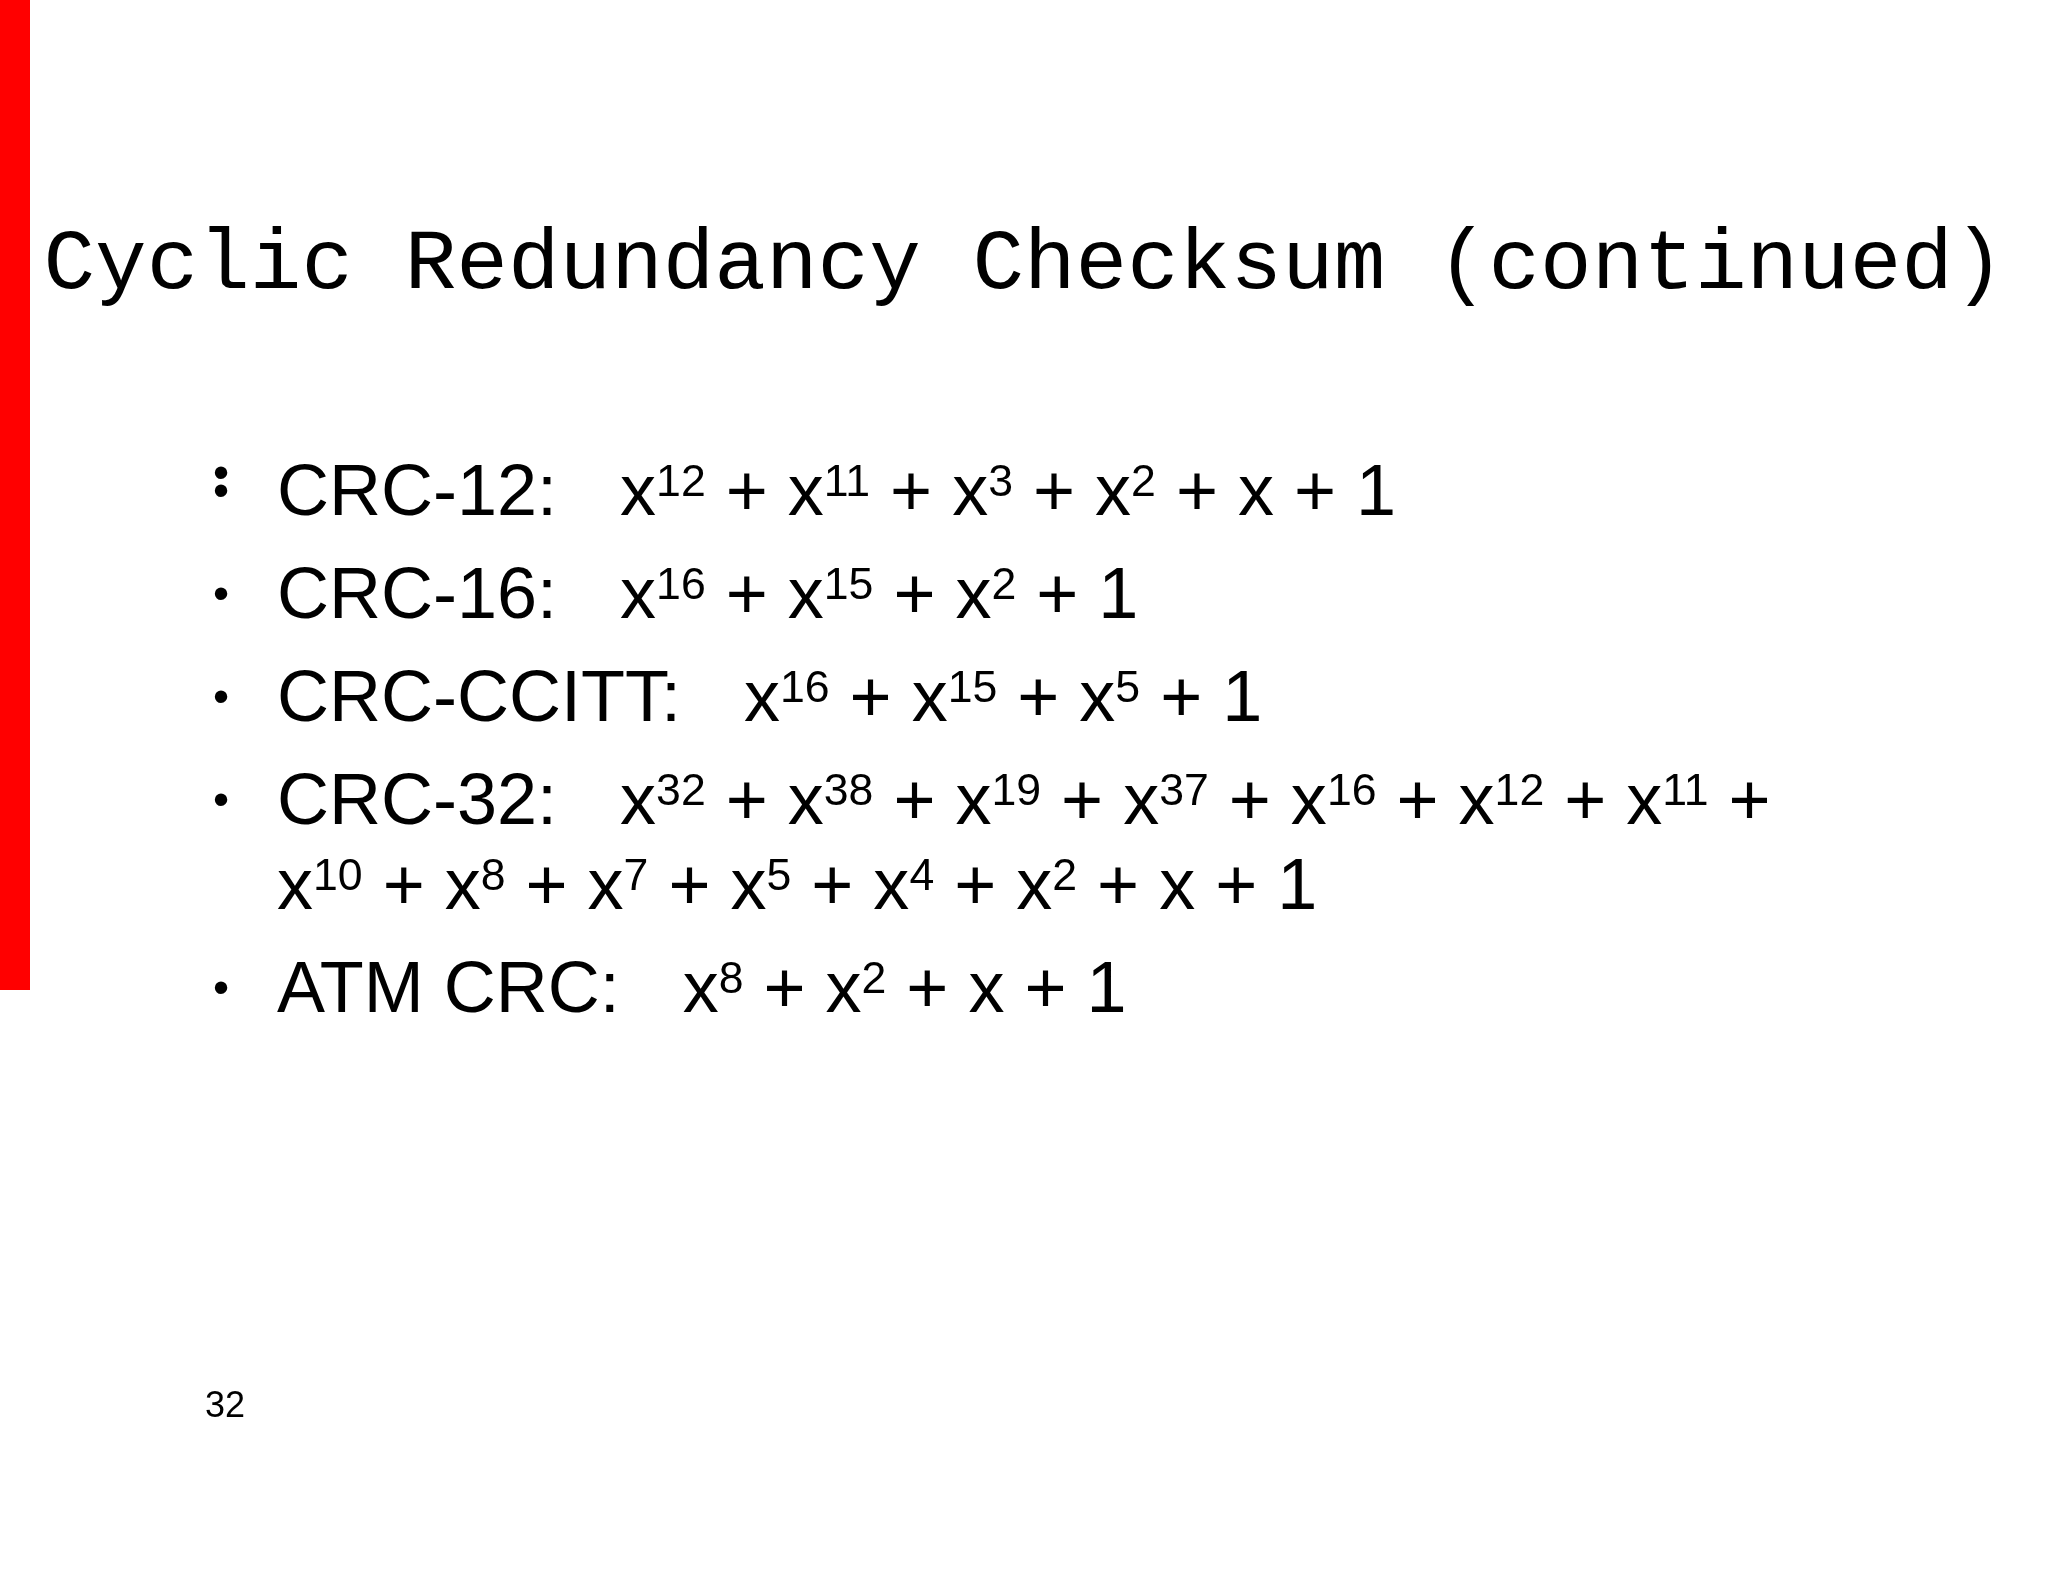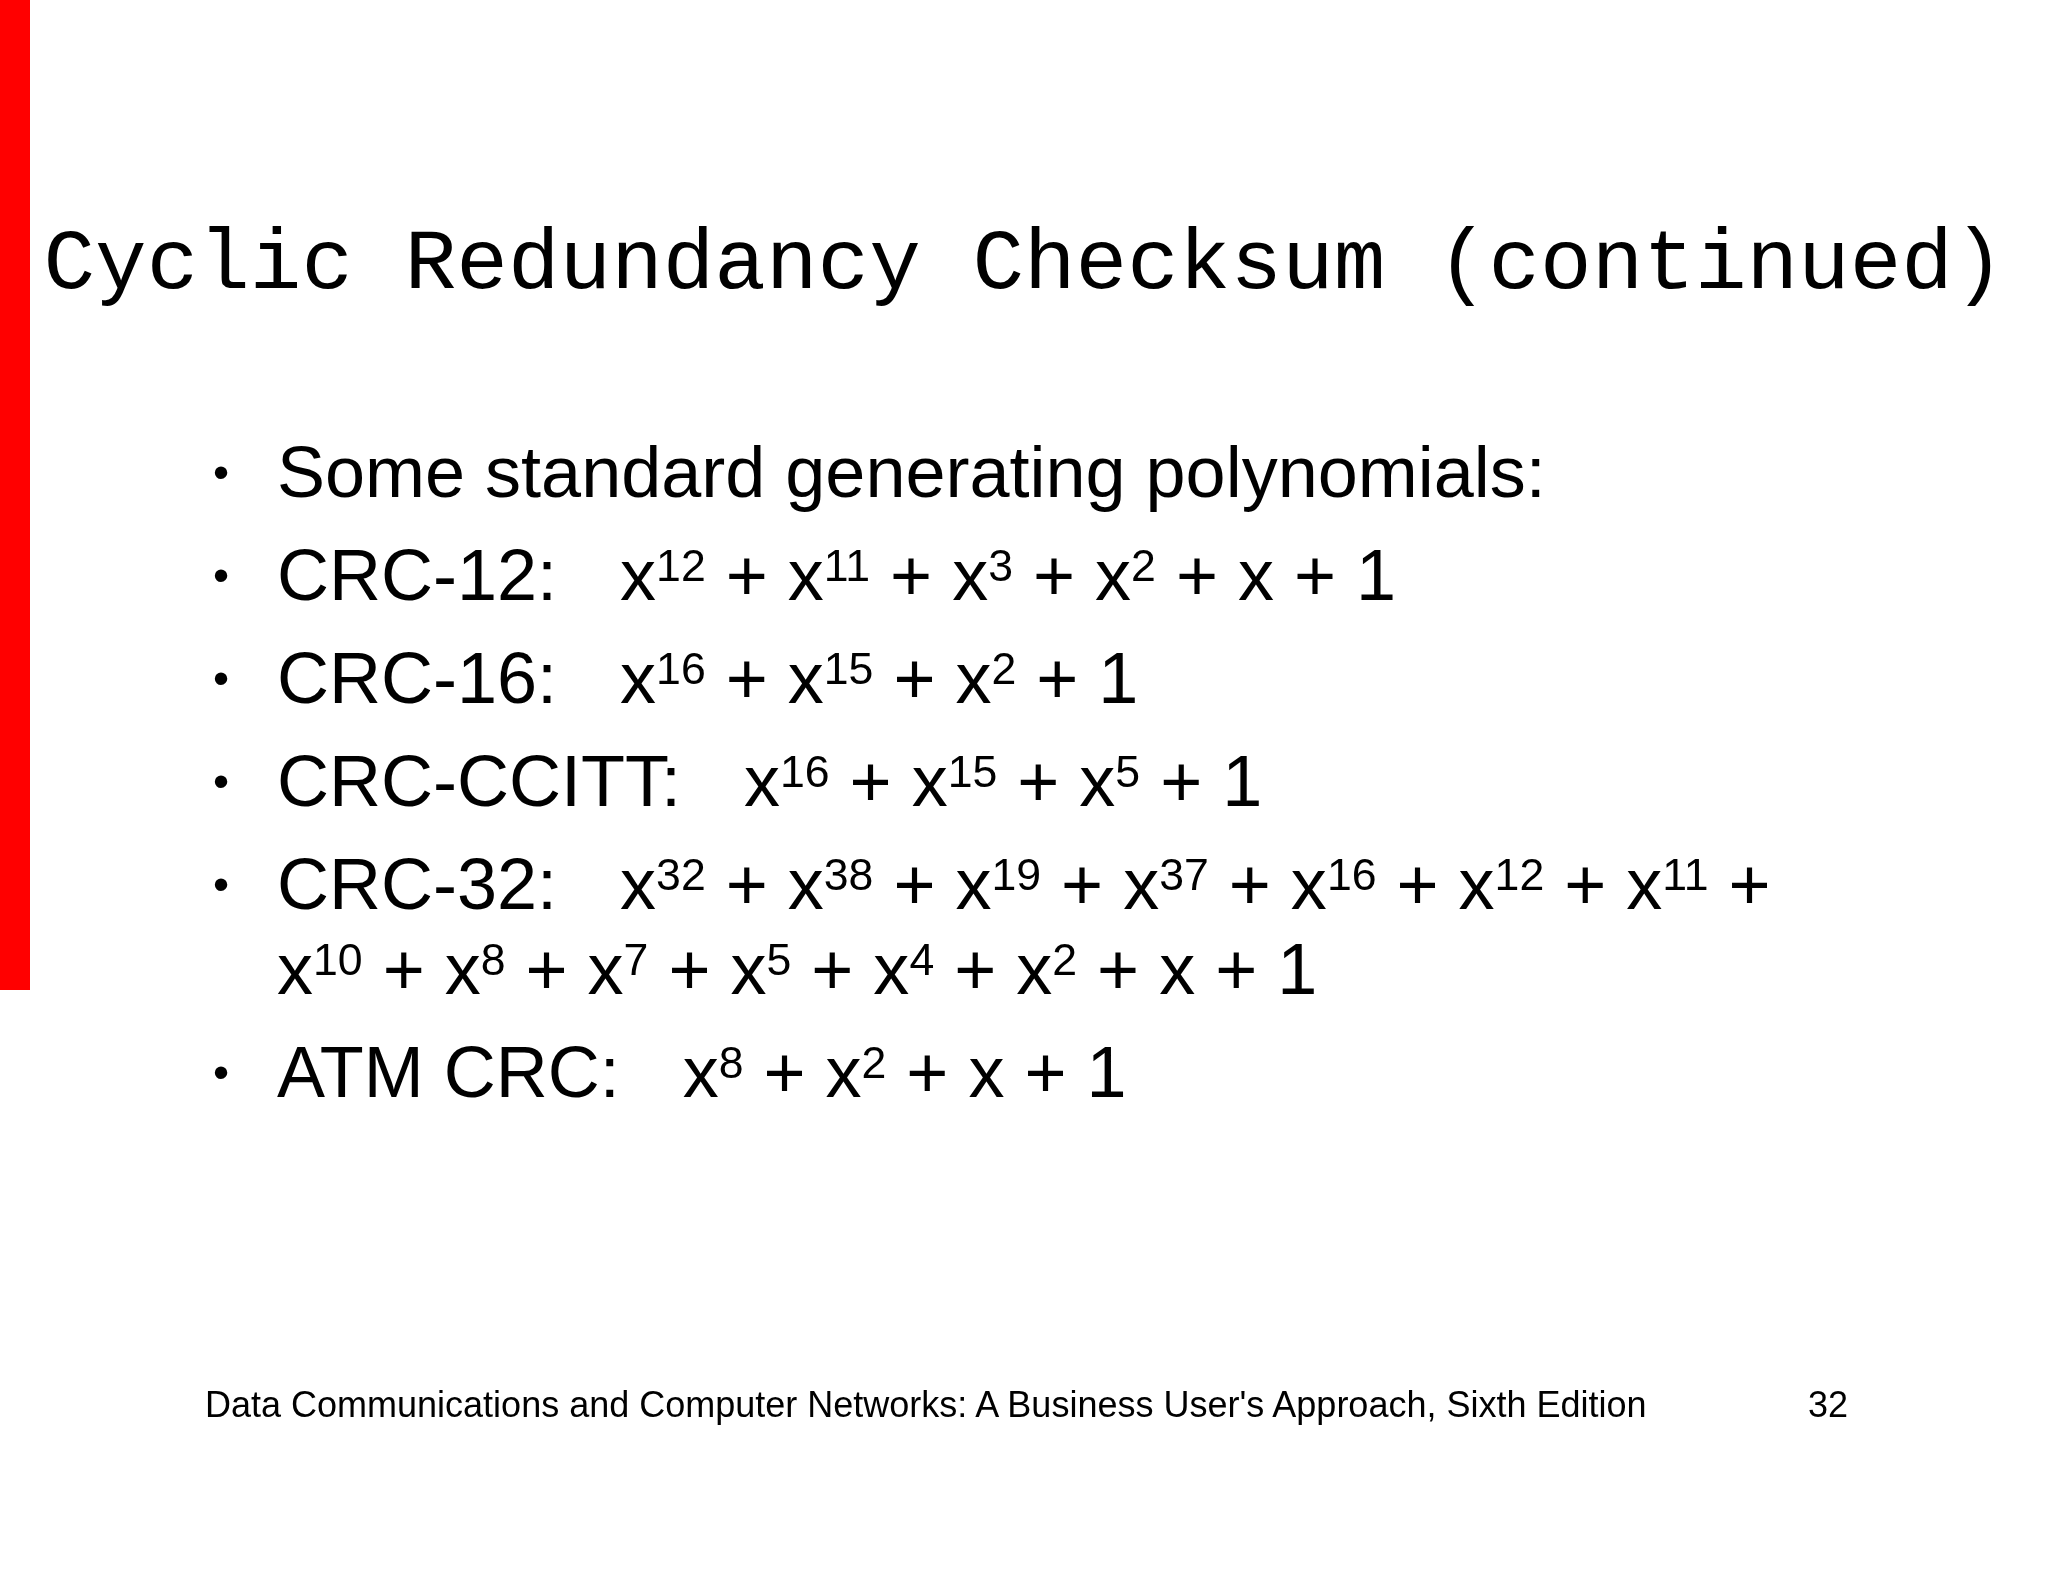--- a/index.html
+++ b/index.html
@@ -82,24 +82,23 @@
   }
 </style>
 </head>
 <body>
 
 <div class="accent-bar" style="background: rgb(255, 0, 0);"></div>
 
 <div class="slide-title">Cyclic Redundancy Checksum (continued)</div>
 
 <ul class="bullets" id="bullets">
-    <li><span class="dot">•</span><span class="b-label">Some standard generating polynomials:</span></li>
+    <li><span class="dot">•</span></li>
     <li><span class="dot">•</span><span class="b-label">CRC-12:</span><span class="b-formula">x<sup>12</sup> + x<sup>11</sup> + x<sup>3</sup> + x<sup>2</sup> + x + 1</span></li>
     <li><span class="dot">•</span><span class="b-label">CRC-16:</span><span class="b-formula">x<sup>16</sup> + x<sup>15</sup> + x<sup>2</sup> + 1</span></li>
     <li><span class="dot">•</span><span class="b-label">CRC-CCITT:</span><span class="b-formula">x<sup>16</sup> + x<sup>15</sup> + x<sup>5</sup> + 1</span></li>
     <li><span class="dot">•</span><span class="b-label">CRC-32:</span><span class="b-formula">x<sup>32</sup> + x<sup>38</sup> + x<sup>19</sup> + x<sup>37</sup> + x<sup>16</sup> + x<sup>12</sup> + x<sup>11</sup> +<br>x<sup>10</sup> + x<sup>8</sup> + x<sup>7</sup> + x<sup>5</sup> + x<sup>4</sup> + x<sup>2</sup> + x + 1</span></li>
     <li><span class="dot">•</span><span class="b-label">ATM CRC:</span><span class="b-formula">x<sup>8</sup> + x<sup>2</sup> + x + 1</span></li>
   </ul>
 
 <div class="footer">
-  <span>Data Communications and Computer Networks: A Business User's Approach, Sixth Edition</span>
   <span>32</span>
 </div>
 
 </body></html>

